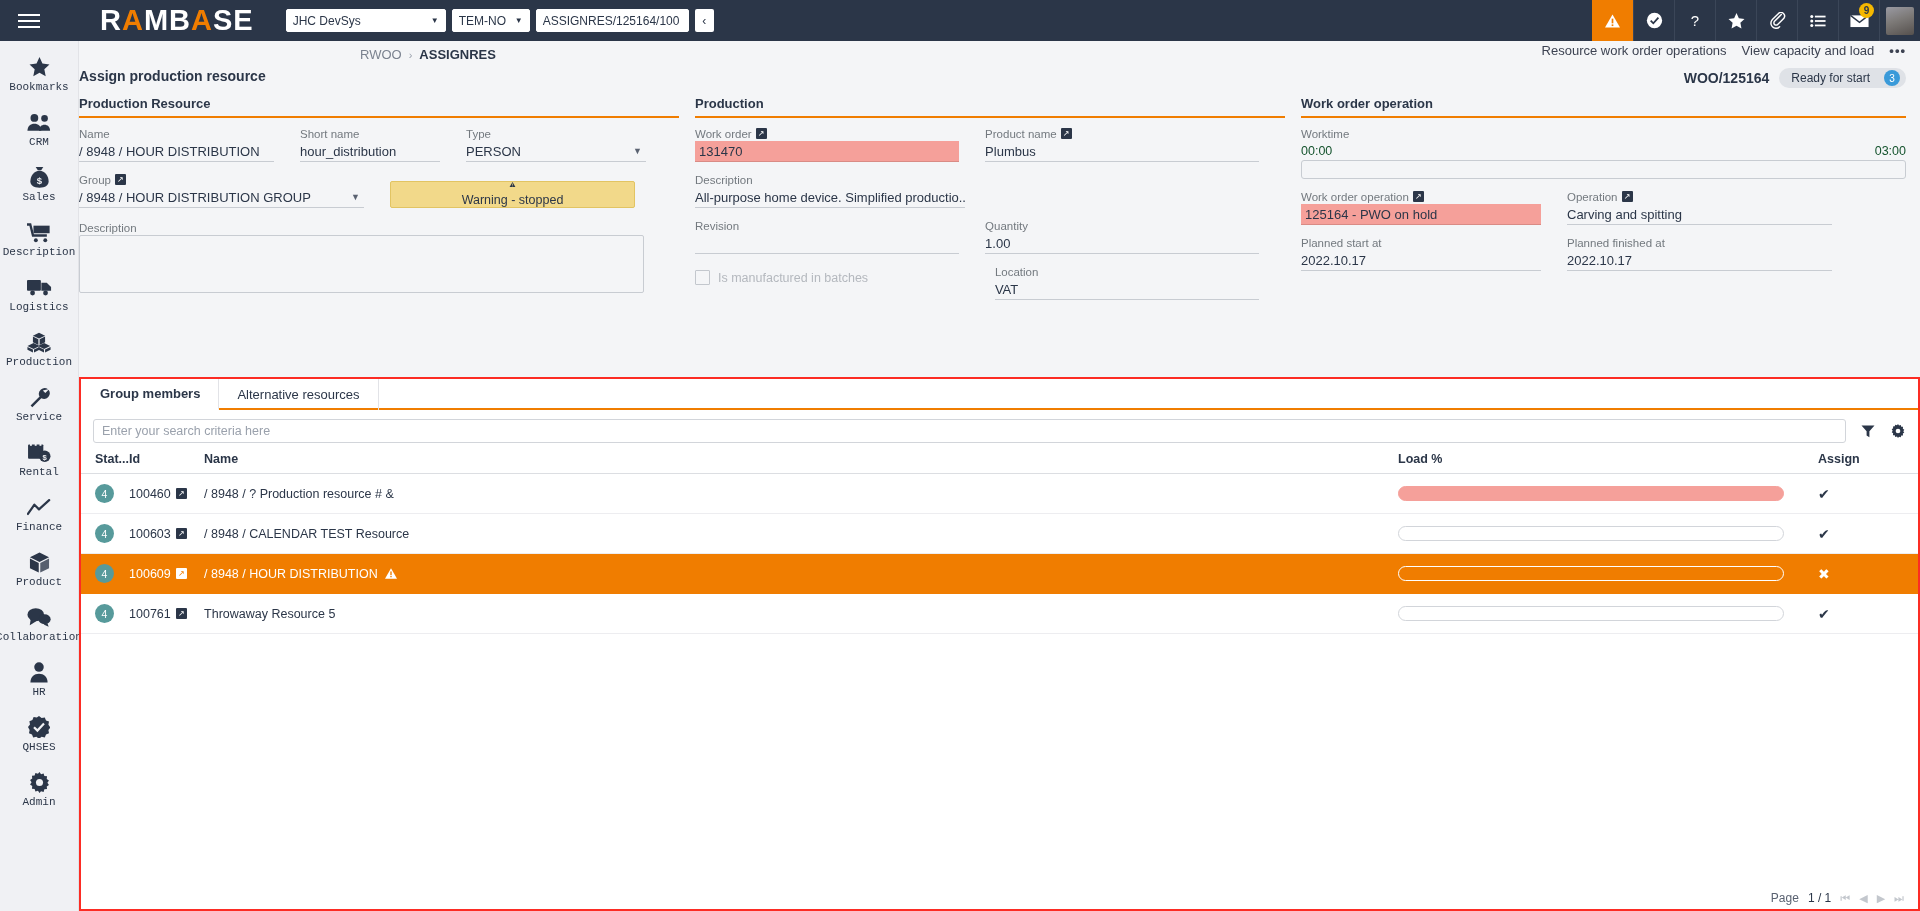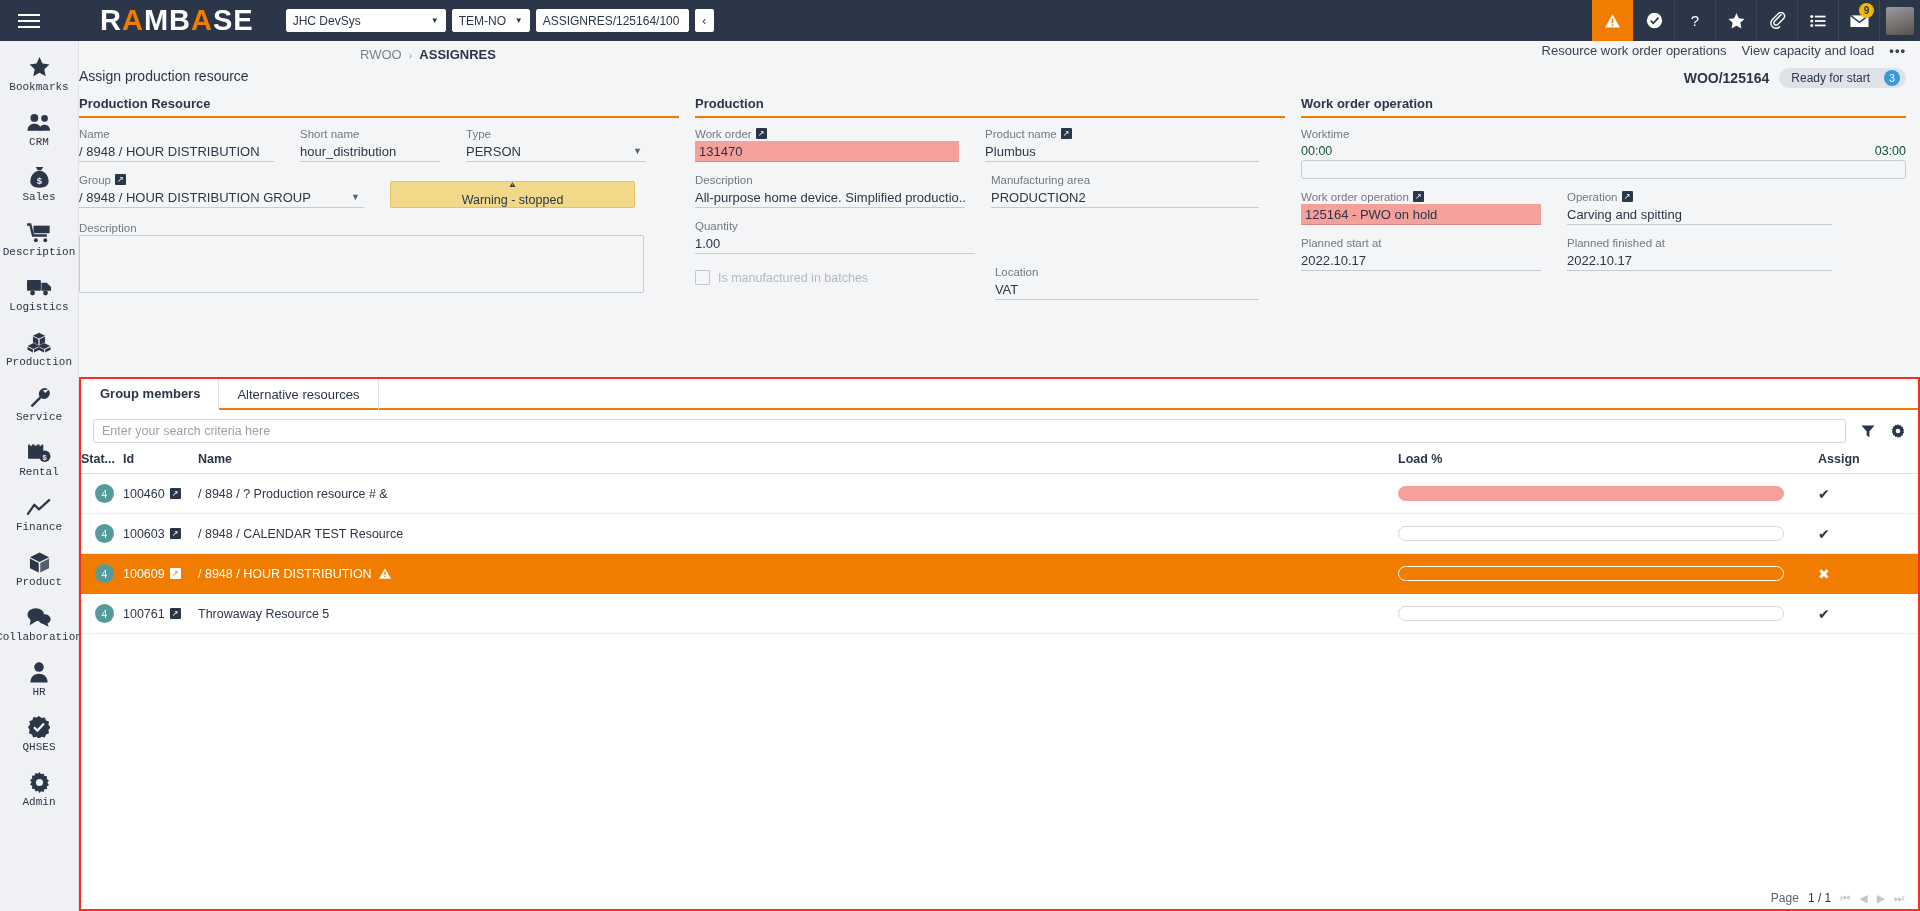--- a/index.html
+++ b/index.html
@@ -91,21 +91,21 @@
   .crumbs .sep { color:#9aa1ac; font-size:11px;}
   .crumbs .cur { color:#2b3648; font-weight:bold; }
   .topactions {
     position:absolute; right:14px; top:2px; display:flex; align-items:center; gap:15px;
     font-size: 13px; color: #3d4352;
   }
   .topactions a { cursor:pointer; }
   .dots { letter-spacing:1px; font-weight:bold; color:#3d4352; cursor:pointer;}
 
   .titlerow { height:30px; position:relative; }
-  .pagetitle { position:absolute; left:0; top:0; font-size:14px; font-weight:normal; color:#2b3648; }
+  .pagetitle { position:absolute; left:0; top:0; font-size:14px; font-weight:bold; color:#2b3648; }
   .docid { position:absolute; right:14px; top:0; display:flex; align-items:center; gap:10px;}
   .docid .num { font-size:14px; font-weight:bold; color:#2b3648; }
   .statuspill {
     background:#dfe2e7; border-radius:11px; height:20px; padding: 0 6px 0 12px;
     display:flex; align-items:center; gap:14px; font-size:12px; color:#2b3648;
   }
   .statuspill .n {
     width:16px; height:16px; border-radius:50%; background:#3a9ad9; color:#fff;
     font-size:10px; display:flex; align-items:center; justify-content:center;
   }
@@ -532,26 +532,26 @@
               <span class="extlink">↗</span>
             </div>
             <div class="fval">Plumbus</div>
           </div>
         </div>
         <div class="fieldrow">
           <div class="field" style="width:270px;">
             <div class="flabel">Description</div>
             <div class="fval">All-purpose home device. Simplified productio...</div>
           </div>
-          <div class="field" style="width:280px;">
-            <div class="flabel">Manufacturing area</div>
-            <div class="fval">PRODUCTION2</div>
-          </div>
         </div>
         <div class="fieldrow">
+          <div class="field" style="width:270px;">
+            <div class="flabel">Revision</div>
+            <div class="fval"></div>
+          </div>
           <div class="field" style="width:280px;">
             <div class="flabel">Quantity</div>
             <div class="fval">1.00</div>
           </div>
         </div>
         <div class="fieldrow">
           <div class="field" style="width:280px;">
             <div class="ckrow">
               <span class="ckbox"></span>
               <span class="cklabel">Is manufactured in batches</span>
@@ -628,21 +628,21 @@
         <svg width="14" height="14" viewBox="0 0 22 22">
           <path d="M11 0 l1.6 2.3 2.7-.8 .8 2.7 2.8.3 -.3 2.8 2.3 1.6 -1.6 2.3 1.6 2.3 -2.3 1.6 .3 2.8 -2.8.3 -.8 2.7 -2.7-.8L11 22 l-1.6-2.3 -2.7.8 -.8-2.7 -2.8-.3 .3-2.8L1.1 13l1.6-2.3L1.1 8.4 3.4 6.8 3.1 4l2.8-.3 .8-2.7 2.7.8Z" fill="#2b3648"></path>
           <circle cx="11" cy="11" r="3.7" fill="#fff"></circle>
         </svg>
       </span>
     </div>
 
     <table class="grid">
       <thead>
         <tr>
-          <th style="width:42px;">Stat...</th>
+          <th style="width:42px;padding-left:14px;">Stat...</th>
           <th style="width:75px;">Id</th>
           <th>Name</th>
           <th style="width:420px;">Load %</th>
           <th style="width:100px;">Assign</th>
         </tr>
       </thead>
       <tbody>
 
         <tr>
           <td style="padding-left:14px;">

